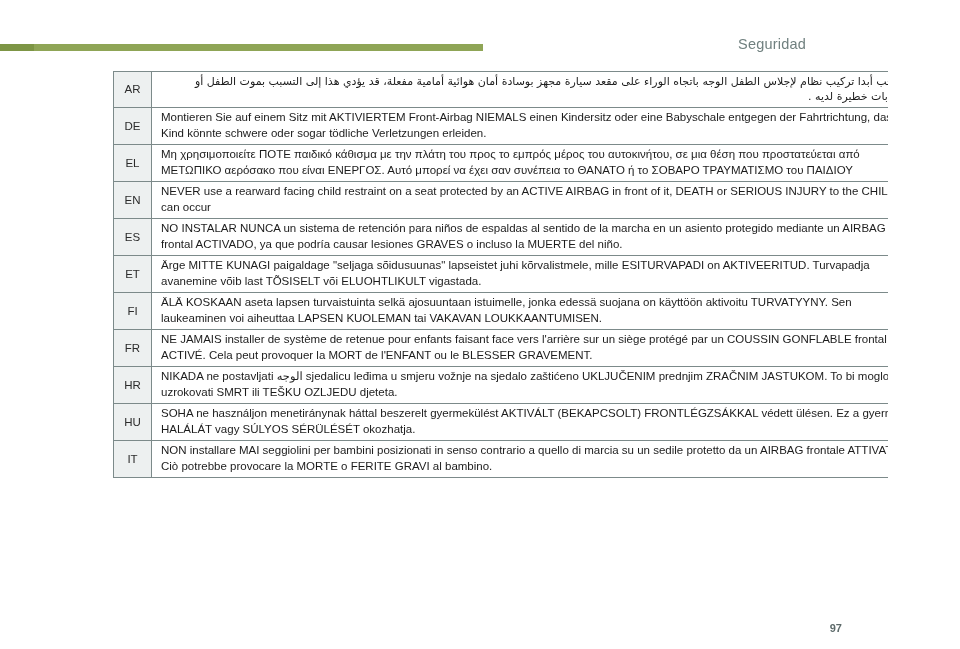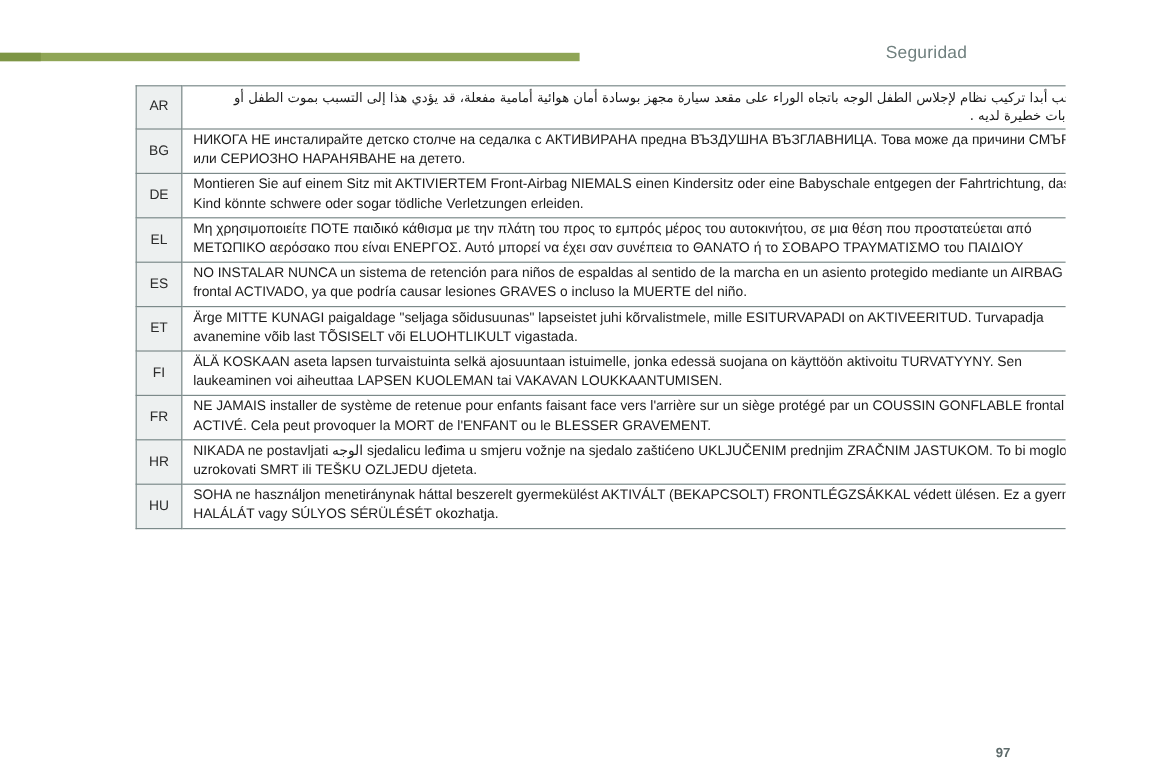--- a/index.html
+++ b/index.html
@@ -55,30 +55,30 @@
 
   <div class="header-title">Seguridad</div>
 
   <table class="warn">
     <tbody>
         <tr class="row rtl-row">
       <td class="code">AR</td>
       <td class="text">لا يجب أبدا تركيب نظام لإجلاس الطفل الوجه باتجاه الوراء على مقعد سيارة مجهز بوسادة أمان هوائية أمامية مفعلة، قد يؤدي هذا إلى التسبب بموت الطفل أو بإصابات خطيرة لديه .</td>
     </tr>
         <tr class="row">
-      <td class="code">BG</td>
-      <td class="text">НИКОГА НЕ инсталирайте детско столче на седалка с АКТИВИРАНА предна ВЪЗДУШНА ВЪЗГЛАВНИЦА. Това може да причини СМЪРТ или СЕРИОЗНО НАРАНЯВАНЕ на детето.</td>
-    </tr>
-        <tr class="row">
       <td class="code">DE</td>
       <td class="text">Montieren Sie auf einem Sitz mit AKTIVIERTEM Front-Airbag NIEMALS einen Kindersitz oder eine Babyschale entgegen der Fahrtrichtung, das Kind könnte schwere oder sogar tödliche Verletzungen erleiden.</td>
     </tr>
         <tr class="row">
       <td class="code">EL</td>
       <td class="text">Μη χρησιμοποιείτε ΠΟΤΕ παιδικό κάθισμα με την πλάτη του προς το εμπρός μέρος του αυτοκινήτου, σε μια θέση που προστατεύεται από ΜΕΤΩΠΙΚΟ αερόσακο που είναι ΕΝΕΡΓΟΣ. Αυτό μπορεί να έχει σαν συνέπεια το ΘΑΝΑΤΟ ή το ΣΟΒΑΡΟ ΤΡΑΥΜΑΤΙΣΜΟ του ΠΑΙΔΙΟΥ</td>
+    </tr>
+        <tr class="row">
+      <td class="code">EN</td>
+      <td class="text">NEVER use a rearward facing child restraint on a seat protected by an ACTIVE AIRBAG in front of it, DEATH or SERIOUS INJURY to the CHILD can occur</td>
     </tr>
         <tr class="row">
       <td class="code">ES</td>
       <td class="text">NO INSTALAR NUNCA un sistema de retención para niños de espaldas al sentido de la marcha en un asiento protegido mediante un AIRBAG frontal ACTIVADO, ya que podría causar lesiones GRAVES o incluso la MUERTE del niño.</td>
     </tr>
         <tr class="row">
       <td class="code">ET</td>
       <td class="text">Ärge MITTE KUNAGI paigaldage "seljaga sõidusuunas" lapseistet juhi kõrvalistmele, mille ESITURVAPADI on AKTIVEERITUD. Turvapadja avanemine võib last TÕSISELT või ELUOHTLIKULT vigastada.</td>
     </tr>
         <tr class="row">
@@ -90,20 +90,24 @@
       <td class="text">NE JAMAIS installer de système de retenue pour enfants faisant face vers l'arrière sur un siège protégé par un COUSSIN GONFLABLE frontal ACTIVÉ. Cela peut provoquer la MORT de l'ENFANT ou le BLESSER GRAVEMENT.</td>
     </tr>
         <tr class="row">
       <td class="code">HR</td>
       <td class="text">NIKADA ne postavljati الوجه sjedalicu leđima u smjeru vožnje na sjedalo zaštićeno UKLJUČENIM prednjim ZRAČNIM JASTUKOM. To bi moglo uzrokovati SMRT ili TEŠKU OZLJEDU djeteta.</td>
     </tr>
         <tr class="row">
       <td class="code">HU</td>
       <td class="text">SOHA ne használjon menetiránynak háttal beszerelt gyermekülést AKTIVÁLT (BEKAPCSOLT) FRONTLÉGZSÁKKAL védett ülésen. Ez a gyermek HALÁLÁT vagy SÚLYOS SÉRÜLÉSÉT okozhatja.</td>
     </tr>
+        <tr class="row">
+      <td class="code">IT</td>
+      <td class="text">NON installare MAI seggiolini per bambini posizionati in senso contrario a quello di marcia su un sedile protetto da un AIRBAG frontale ATTIVATO. Ciò potrebbe provocare la MORTE o FERITE GRAVI al bambino.</td>
+    </tr>
       </tbody>
   </table>
 
   <div class="chapter-number">5</div>
 
   <div class="page-number">97</div>
 
 
 </div>
 

